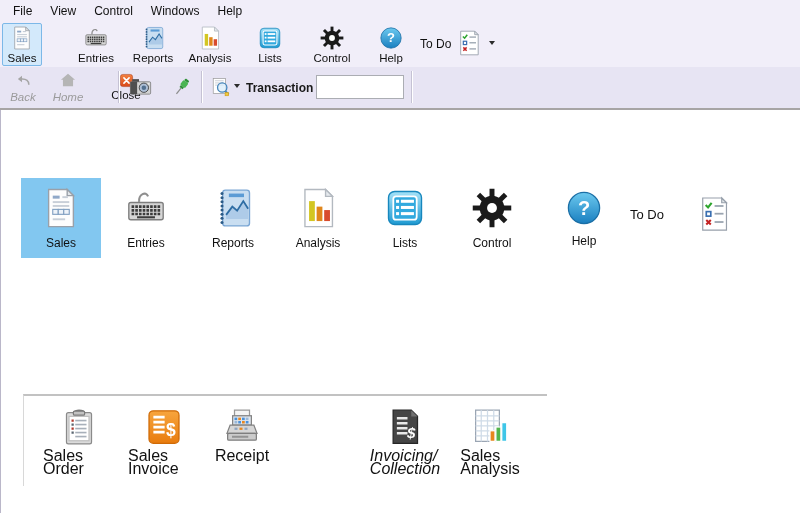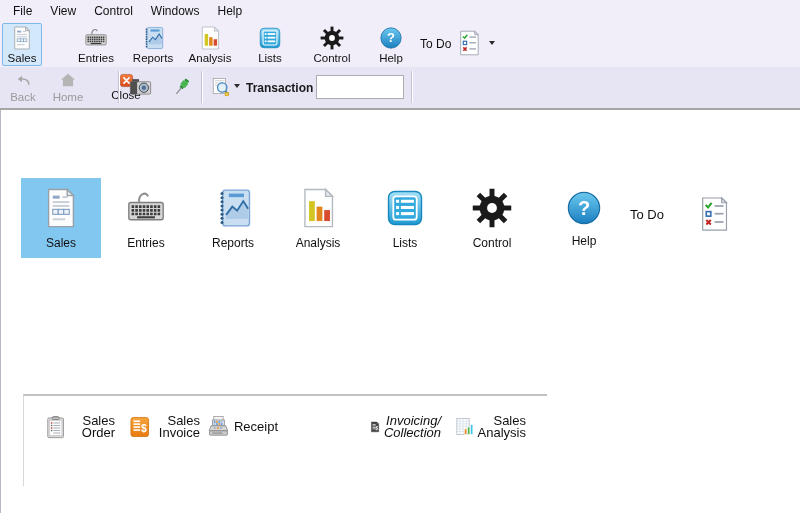--- a/index.html
+++ b/index.html
@@ -22,41 +22,41 @@
   .todo-label-ribbon{position:absolute;left:420px;top:15px;font-size:12px;}
   .todo-btn{position:absolute;left:455px;top:7px;display:flex;align-items:center;gap:6px;}
   .caret{width:0;height:0;border-left:3.5px solid transparent;border-right:3.5px solid transparent;
          border-top:4px solid #2b2b2b;}
 
   
   .row2{position:absolute;left:0;top:67px;width:100%;height:43px;background:#E7E4F3;
         border-bottom:2px solid #A7A4A4;box-sizing:border-box;}
   .nbtn{position:absolute;top:4px;display:flex;flex-direction:column;align-items:center;gap:1px;
         font-size:11.5px;cursor:default;}
-  .lbl-gray{color:#9b9b9b;}
+  .lbl-gray{color:#9b9b9b;font-style:italic;}
   .sep{position:absolute;top:4px;width:1px;height:32px;background:#C5C2D4;box-shadow:1px 0 0 #ffffff;}
   .icobtn{position:absolute;display:flex;align-items:center;justify-content:center;cursor:default;}
   .tr-label{position:absolute;left:246px;top:14px;font-size:12px;font-weight:bold;color:#1a1a1a;}
   .tr-input{position:absolute;left:316px;top:8px;width:88px;height:24px;border:1px solid #ABADB3;
             background:#fff;box-sizing:border-box;font-size:12px;padding:0 4px;outline:none;}
 
   
   .main{position:absolute;left:0;top:110px;width:800px;height:403px;background:#fff;
         border-left:1px solid #BAB7C9;box-sizing:border-box;}
   .tile{position:absolute;top:68px;width:80px;height:80px;display:flex;flex-direction:column;
         align-items:center;justify-content:center;gap:6px;font-size:12px;cursor:default;}
   .tile.active{background:#82C7F0;}
   .main-todo{position:absolute;left:629px;top:97px;font-size:13px;cursor:default;}
   .main-todo-icon{position:absolute;left:694px;top:85px;cursor:default;}
 
   
   .panel{position:absolute;left:22px;top:284px;width:524px;height:92px;
          border-top:2px solid #C2C2C2;border-left:1px solid #D8D8D8;box-sizing:border-box;}
-  .pitem{position:absolute;top:11px;width:72px;display:flex;flex-direction:row;align-items:center;
-         gap:3px;font-size:13px;line-height:12.5px;text-align:right;cursor:default;}
+  .pitem{position:absolute;top:11px;width:72px;display:flex;flex-direction:column;align-items:center;
+         gap:3px;font-size:16px;line-height:12.5px;text-align:left;cursor:default;}
 </style>
 </head>
 <body>
 
 <svg width="0" height="0" style="position:absolute" aria-hidden="true">
   <defs>
     <linearGradient id="gradLists" x1="0" y1="0" x2="0" y2="1">
       <stop offset="0" stop-color="#A5E2F8"></stop>
         <stop offset="1" stop-color="#1E9AD2"></stop>
     </linearGradient>

